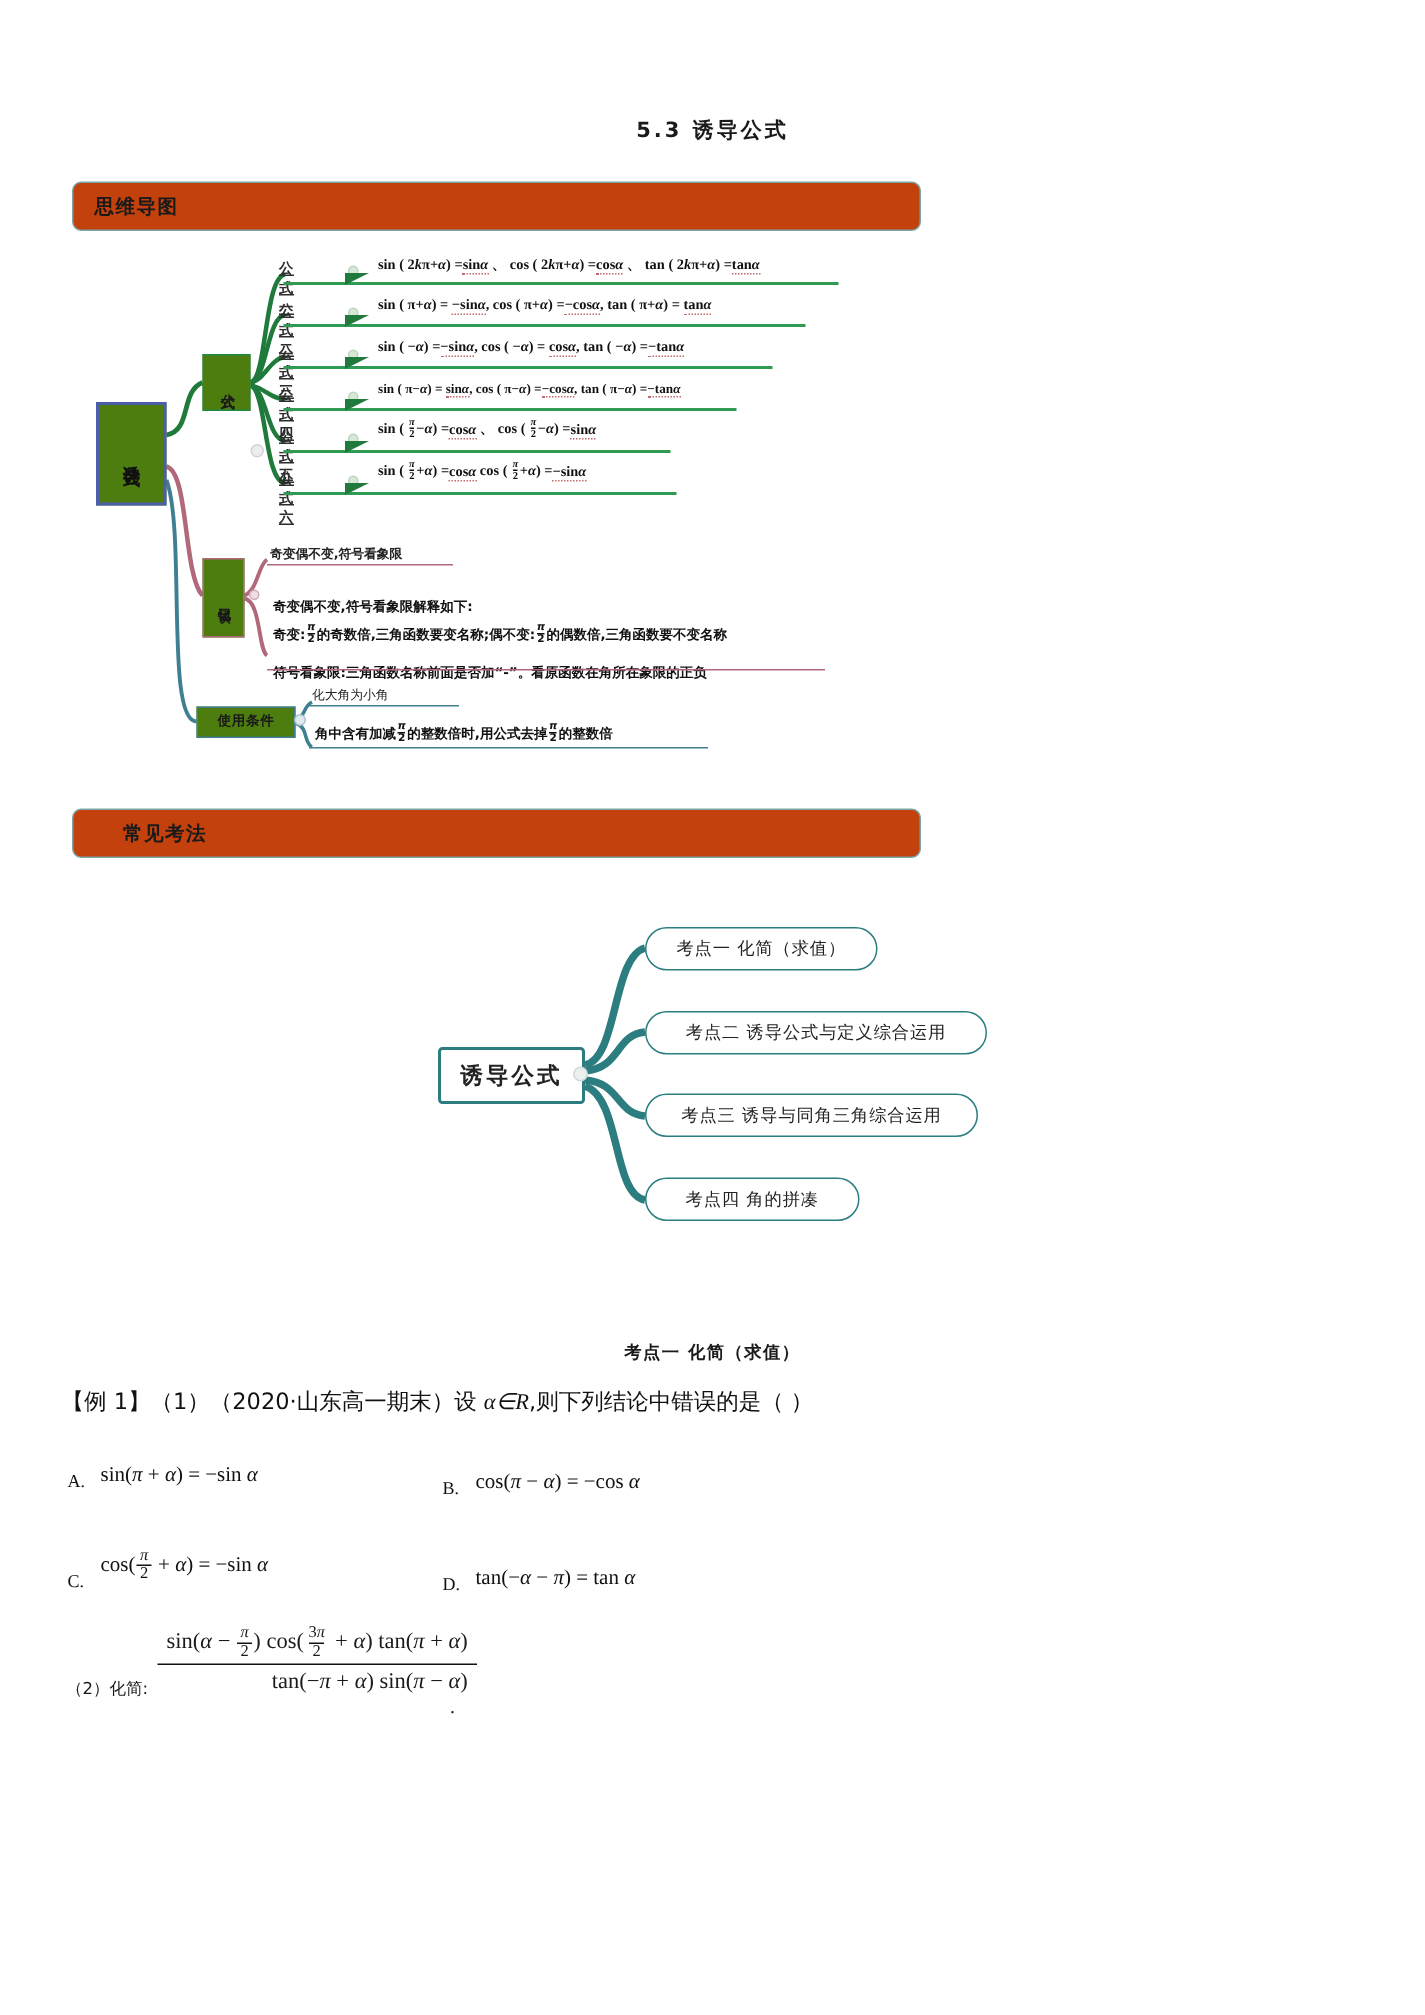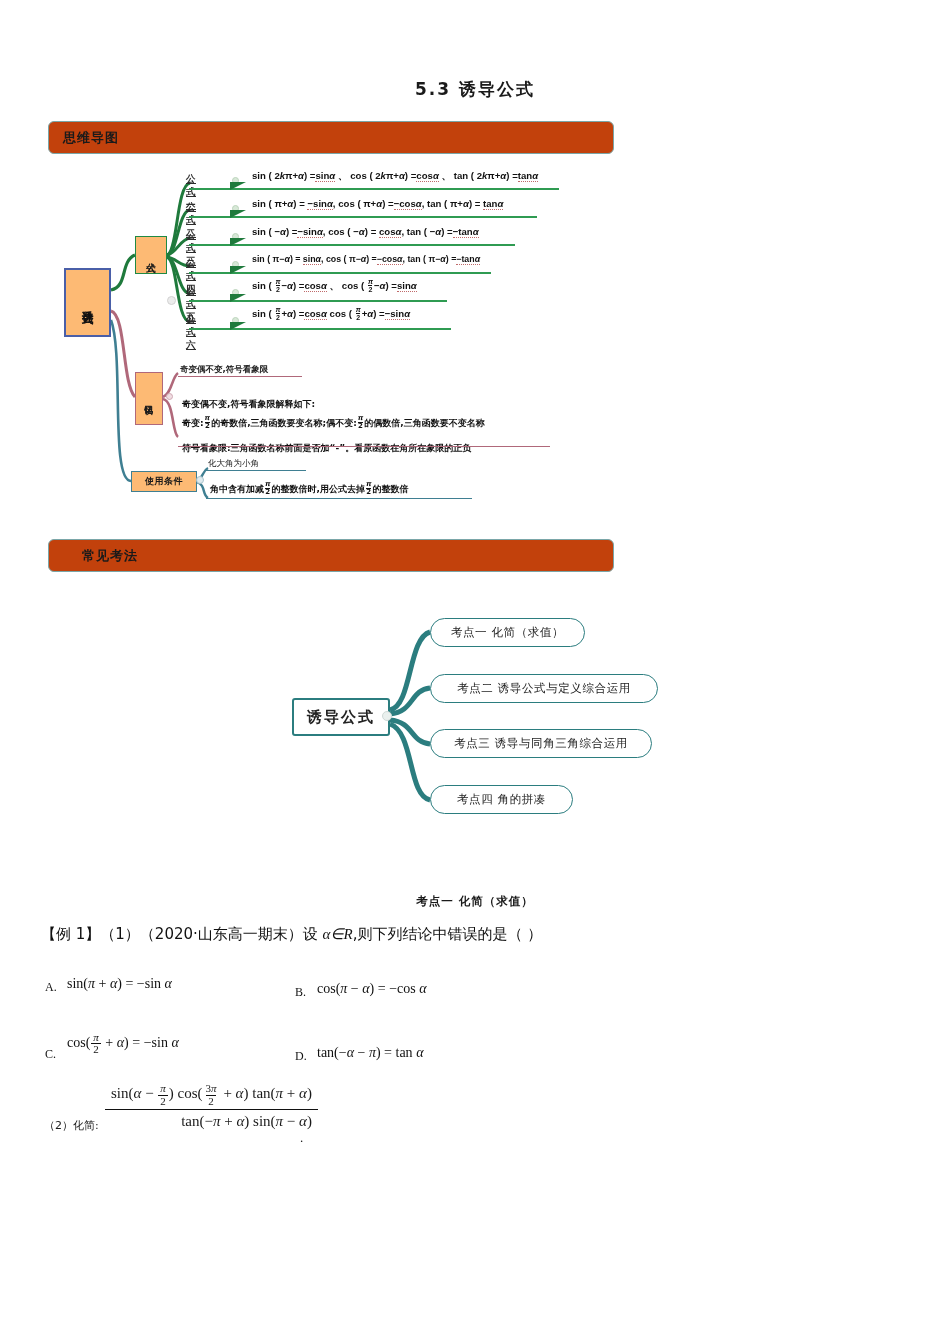--- a/index.html
+++ b/index.html
@@ -7,21 +7,21 @@
   body {
     width:950px; height:1343px; background:#ffffff;
     font-family:"Liberation Serif", serif; color:#1a1a1a;
     position:relative; overflow:hidden;
   }
   .page { position:relative; width:950px; height:1343px; }
 
   
   .doc-title {
     position:absolute; top:78px; left:0; width:950px;
-    text-align:center; font-size:17px; font-weight:bold;
+    text-align:center; font-size:14px; font-weight:bold;
     letter-spacing:2px; font-family:"DejaVu Sans", sans-serif;
   }
 
   
   .section-bar {
     position:absolute; left:48px; width:566px; height:33px;
     background:#c2410c; border:1px solid #7aa6a8; border-radius:6px;
     display:flex; align-items:center; padding-left:14px;
   }
   .section-bar span {
@@ -29,21 +29,21 @@
     font-family:"DejaVu Sans", sans-serif; color:#1a1a1a;
   }
   #bar-mindmap { top:121px; }
   #bar-exam    { top:539px;padding-left:33px; }
 
   
   .mm1 { position:absolute; left:0; top:165px; width:620px; height:345px; }
   .mm1 svg.links { position:absolute; left:0; top:0; }
 
   .node {
-    position:absolute; background:#fdba74;
+    position:absolute; background:#4d7c0f;
     display:flex; align-items:center; justify-content:center;
     text-align:center; font-family:"DejaVu Sans", sans-serif;
     line-height:1.25;
   }
   .node-root {
     left:64px; top:103px; width:47px; height:69px;
     border:2px solid #4a5fa8; font-size:11.5px; font-weight:bold;
     letter-spacing:1px; color:#111; writing-mode:vertical-rl; text-orientation:upright;
   }
   .node-gongshi {
@@ -74,21 +74,21 @@
   }
   .f-underline {
     position:absolute; left:3px; top:15px; height:1.6px; background:#2f9b52;
   }
   .f-arrow {
     position:absolute; left:44px; top:9px; width:0; height:0;
     border-top:8px solid #1f7a3c; border-right:16px solid transparent;
   }
   .f-text {
     position:absolute; left:66px; top:-3px; white-space:nowrap;
-    font-family:Liberation Sans, sans-serif; font-size:9.6px; font-weight:bold;
+    font-family:Liberation Serif, serif; font-size:9.6px; font-weight:bold;
     color:#111;
   }
   .f-text .u { border-bottom:1px dotted #c06a6a; }
   .frac {
     display:inline-flex; flex-direction:column; align-items:center;
     vertical-align:middle; line-height:1; margin:0 1px; position:relative; top:-1px;
   }
   .frac .num { font-size:7px; font-style:italic; }
   .frac .den { font-size:7px; border-top:1px solid #111; padding-top:0px; }
 

